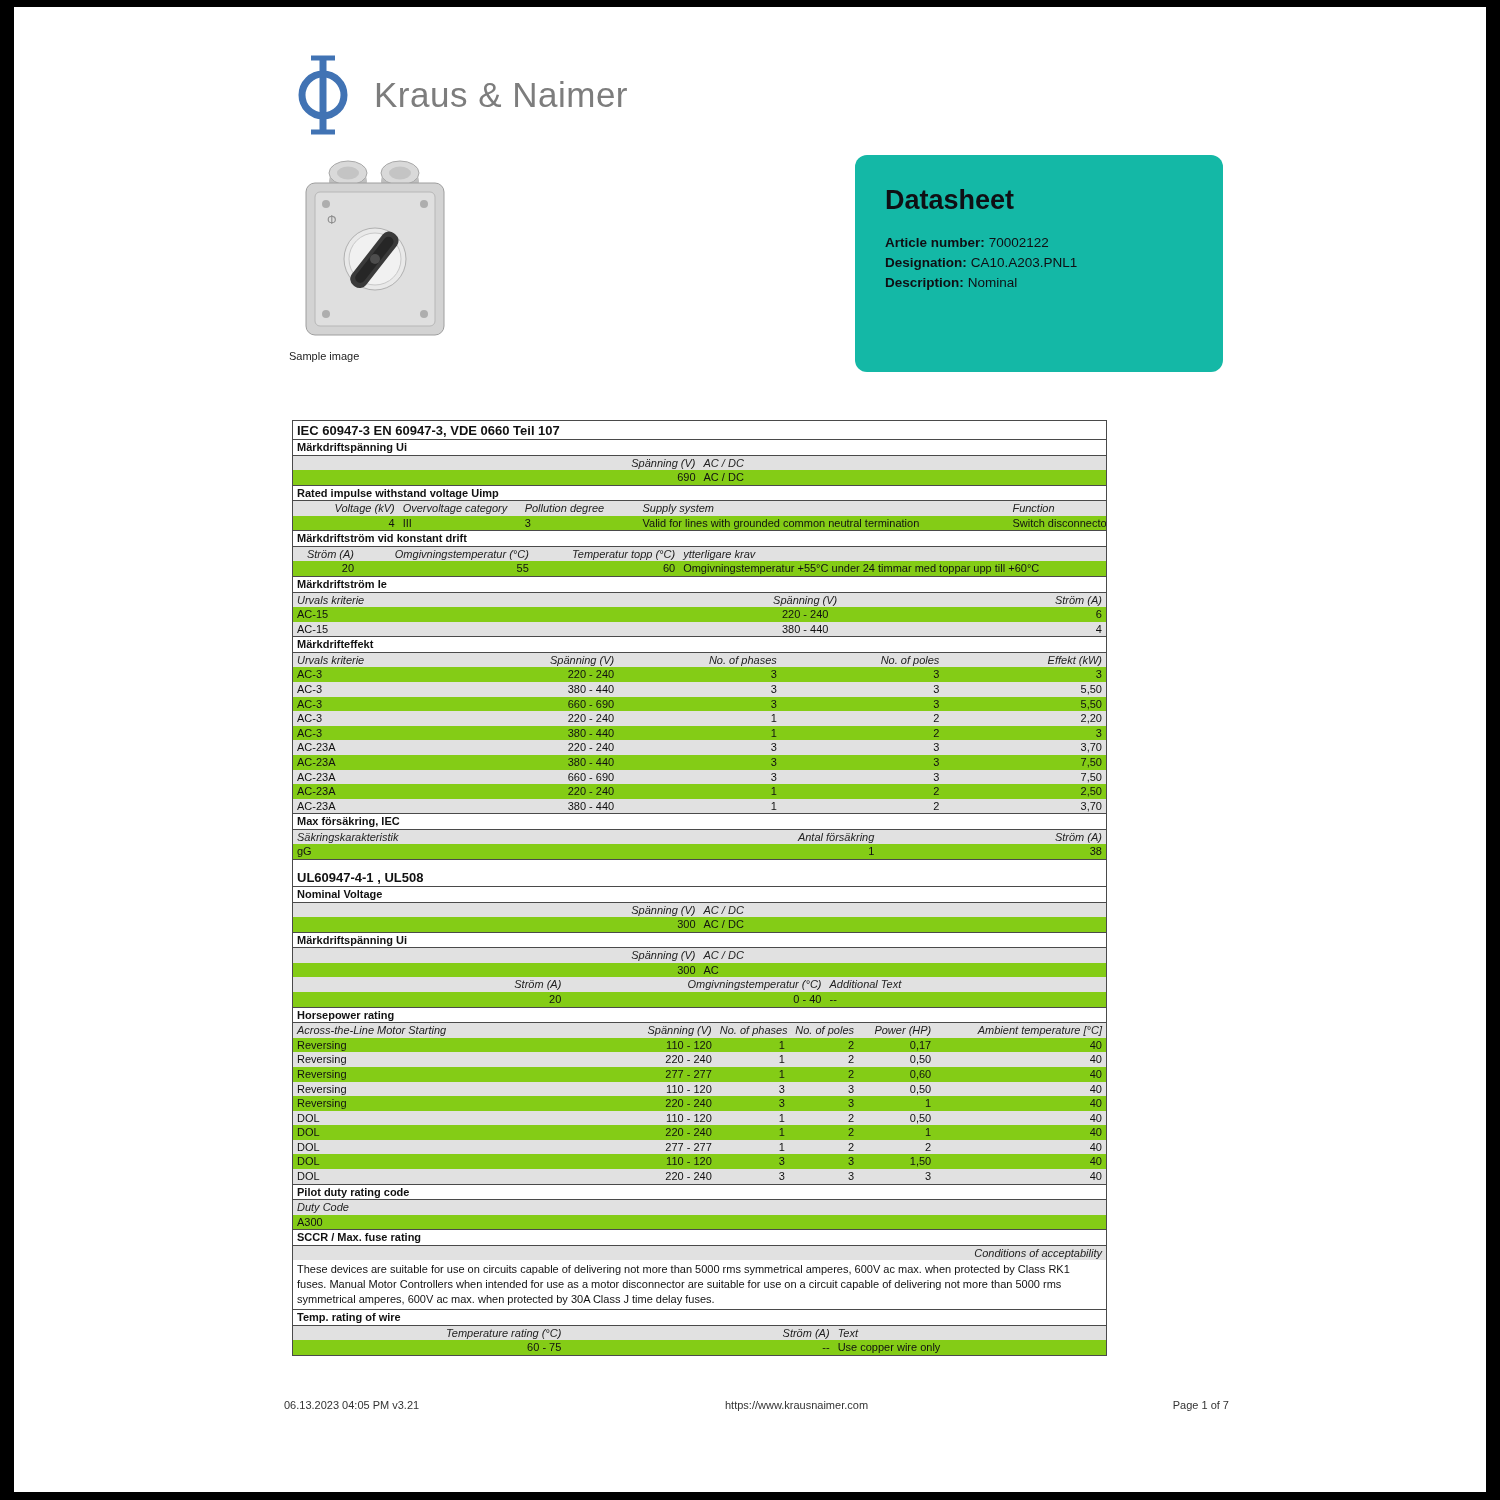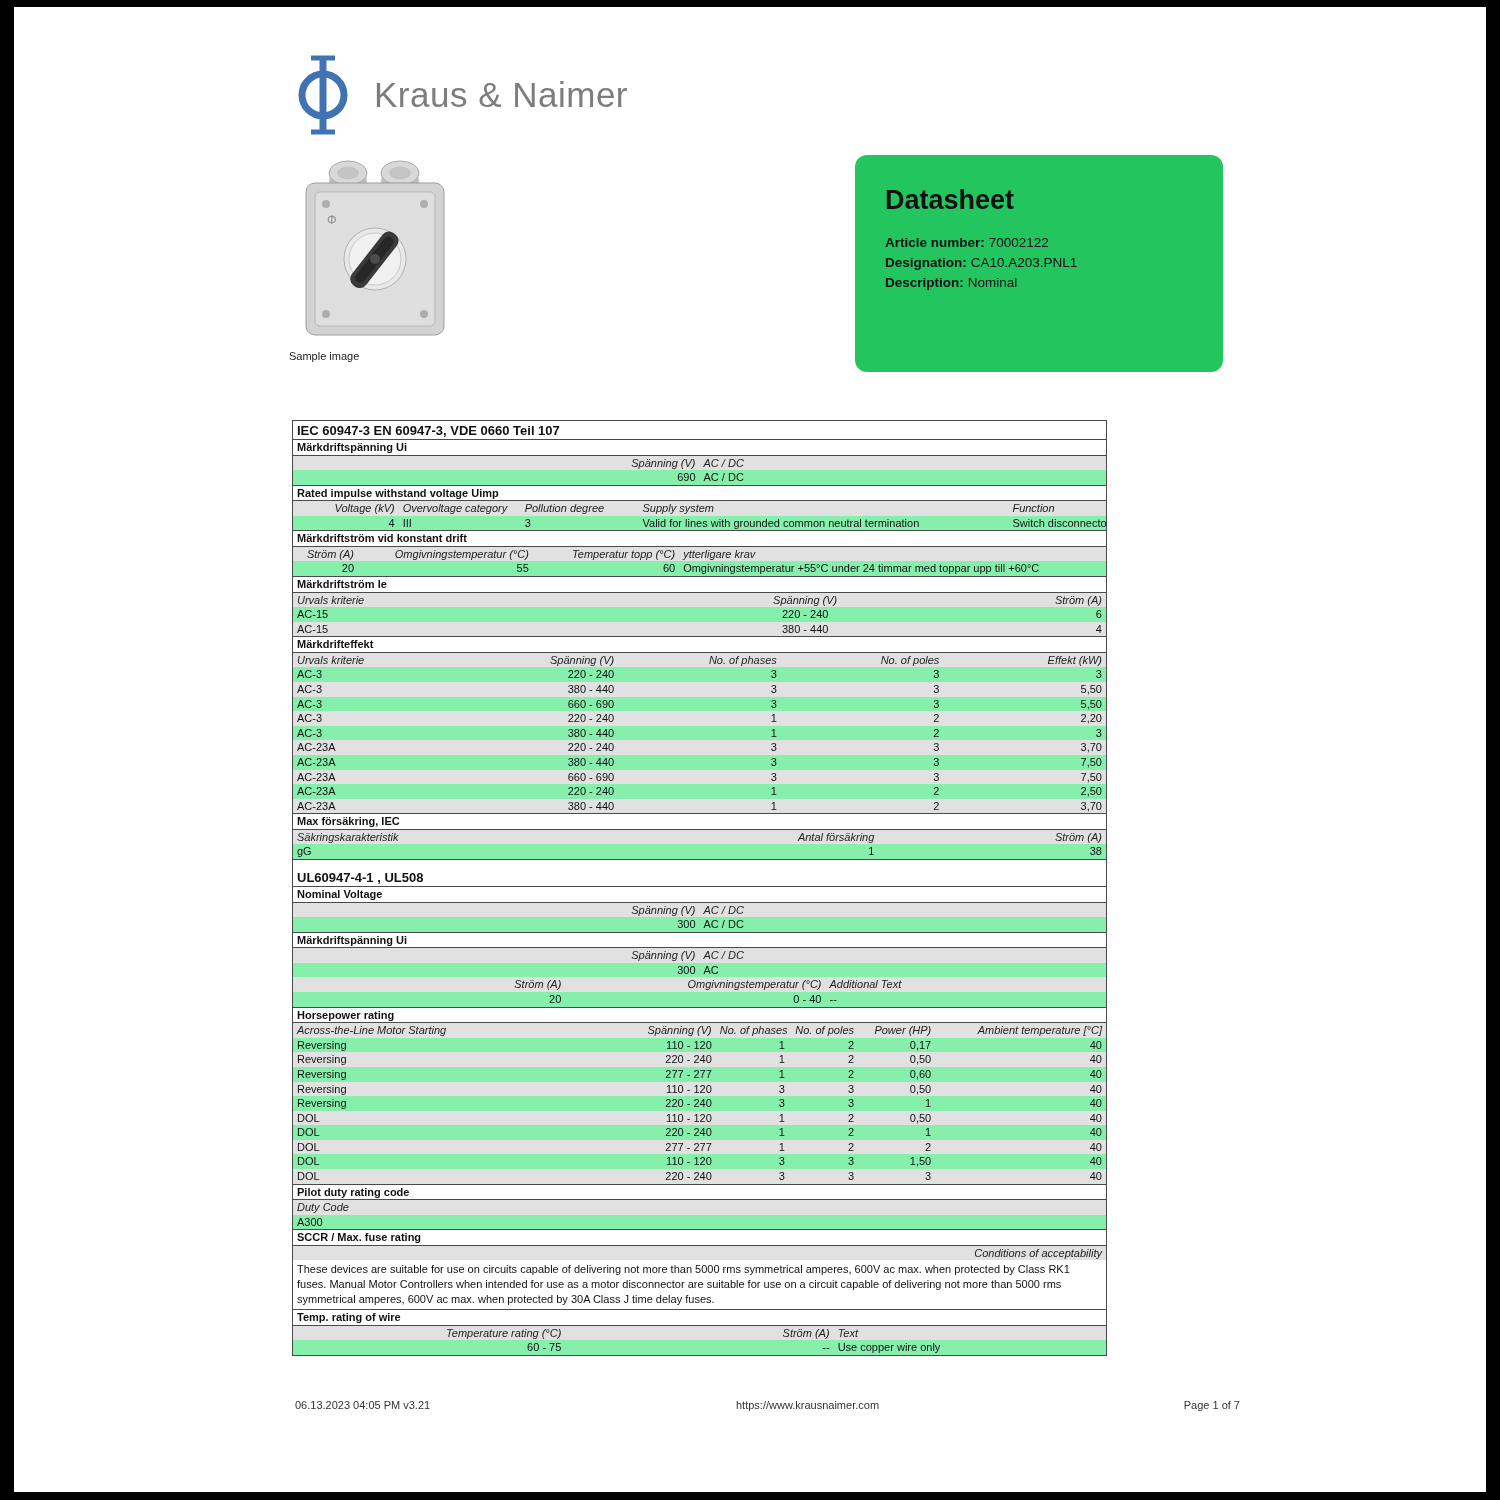--- a/index.html
+++ b/index.html
@@ -11,45 +11,45 @@
   .logo { position:absolute; left:278px; top:46px; display:flex; align-items:center; gap:20px; }
   .logo-text { font-size:35px; color:#7d7d7d; letter-spacing:.5px; }
 
   
   .product { position:absolute; left:272px; top:150px; width:200px; }
   .product svg { margin-left:14px; display:block; }
   .caption { font-size:11px; color:#222; margin-top:8px; margin-left:3px; }
 
   
   .card { position:absolute; left:841px; top:148px; width:368px; height:217px;
-          background:#22c55e; border-radius:12px; padding:30px 30px; }
+          background:#14b8a6; border-radius:12px; padding:30px 30px; }
   .card-title { font-size:27px; font-weight:bold; color:#0f0f14; margin-bottom:17px; }
   .card-field { font-size:13.5px; color:#0f0f14; line-height:20px; }
   .card-field .fl { font-weight:bold; margin-right:4px; }
 
   
   .spec-table { position:absolute; left:278px; top:413px; width:815px;
                 border:1px solid #4a4a4a; font-size:11px; color:#111; }
   .t-main { font-weight:bold; font-size:13px; padding:3px 4px 2px; line-height:13px;
             border-top:1px solid #4a4a4a; border-bottom:1px solid #4a4a4a; }
   .spec-table > .t-main:first-child { border-top:none; }
   .t-main.tall { padding-top:11px; }
   .t-sub { font-weight:bold; padding:2px 4px 1px; line-height:11.5px;
            border-top:1px solid #4a4a4a; border-bottom:1px solid #4a4a4a; }
   .t-main + .t-sub { border-top:none; }
   .t-tr { display:flex; line-height:14.6px; min-height:14.6px; }
   .t-td { padding:0 4px; white-space:nowrap; overflow:hidden; }
   .a-l { text-align:left; } .a-r { text-align:right; } .a-c { text-align:center; }
   .t-hdr { background:#e1e1e1; font-style:italic; color:#222; }
   .t-alt { background:#e1e1e1; }
-  .t-row { background:#86efac; }
+  .t-row { background:#84cc16; }
   .t-text { padding:2px 4px 3px; line-height:14.6px; background:#fff; }
 
   
-  .footer { position:absolute; left:281px; top:1392px; width:945px; height:16px;
+  .footer { position:absolute; left:270px; top:1392px; width:945px; height:16px;
             font-size:11px; color:#333; }
   .footer .f-left  { position:absolute; left:0; }
   .footer .f-center{ position:absolute; left:441px; }
   .footer .f-right { position:absolute; right:0; }
 </style>
 </head>
 <body>
 
 <div class="page">
 

